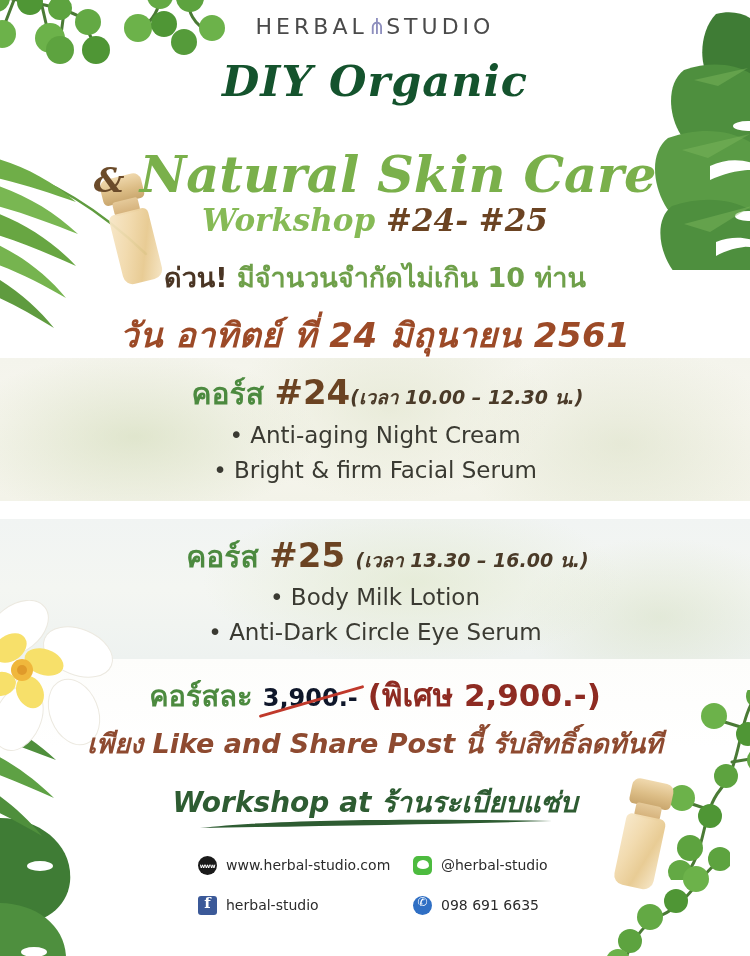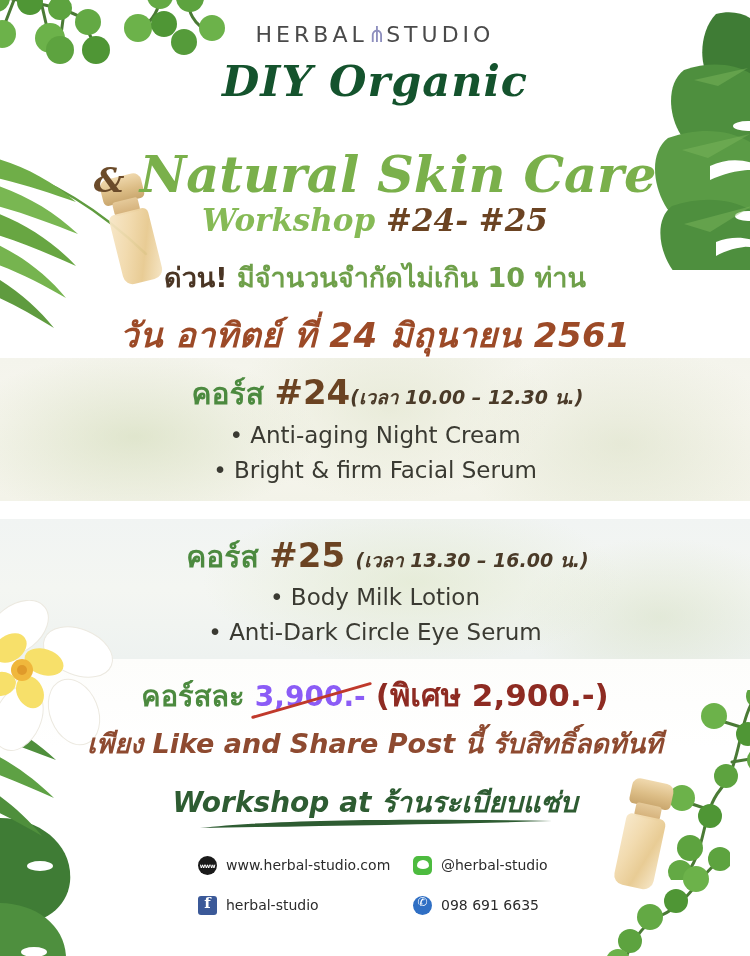--- a/index.html
+++ b/index.html
@@ -84,21 +84,21 @@
     top: 36px; width: 40px; height: 72px;
     background: linear-gradient(110deg, #f7e7c8 0%, #f1d9ab 35%, #e7c98f 65%, #f6e6c6 100%);
     border-radius: 6px 6px 10px 10px;
     opacity: .95;
   }
 
   
   .row { position: absolute; left: 0; width: 750px; text-align: center; }
 
   #brand {
-    top: 22px;
+    top: 14px;
     font-size: 22px; letter-spacing: 4px;
     color: #4a4a4a; font-weight: 400;
   }
   #brand .leaf-mark { color: #8e8fbe; font-style: italic; letter-spacing: 0; }
 
   #title-1 {
     top: 60px;
     font-family: "DejaVu Serif", "Liberation Serif", serif;
     font-size: 43px; font-style: italic; font-weight: bold;
     color: #14532d; letter-spacing: 1px;
@@ -151,22 +151,22 @@
   .bullets .bl { display: block; }
   #course24-bullets { top: 418px; }
   #course25-bullets { top: 580px; }
 
   #price {
     top: 670px;
     font-size: 29px; font-weight: 600;
   }
   #price .p-label { color: #4c8a3f; }
   #price .p-old {
-    color: #8b5cf6; position: relative; display: inline-block;
-    font-size: 28px;
+    color: #0f172a; position: relative; display: inline-block;
+    font-size: 24px;
   }
   #price .p-old::after {
     content: ""; position: absolute;
     left: -6px; right: -8px; top: 58%;
     height: 3px; background: #c0392b;
     transform: rotate(-16deg);
     border-radius: 2px;
   }
   #price .p-new { color: #8e2b22; font-size: 31px; }
 

